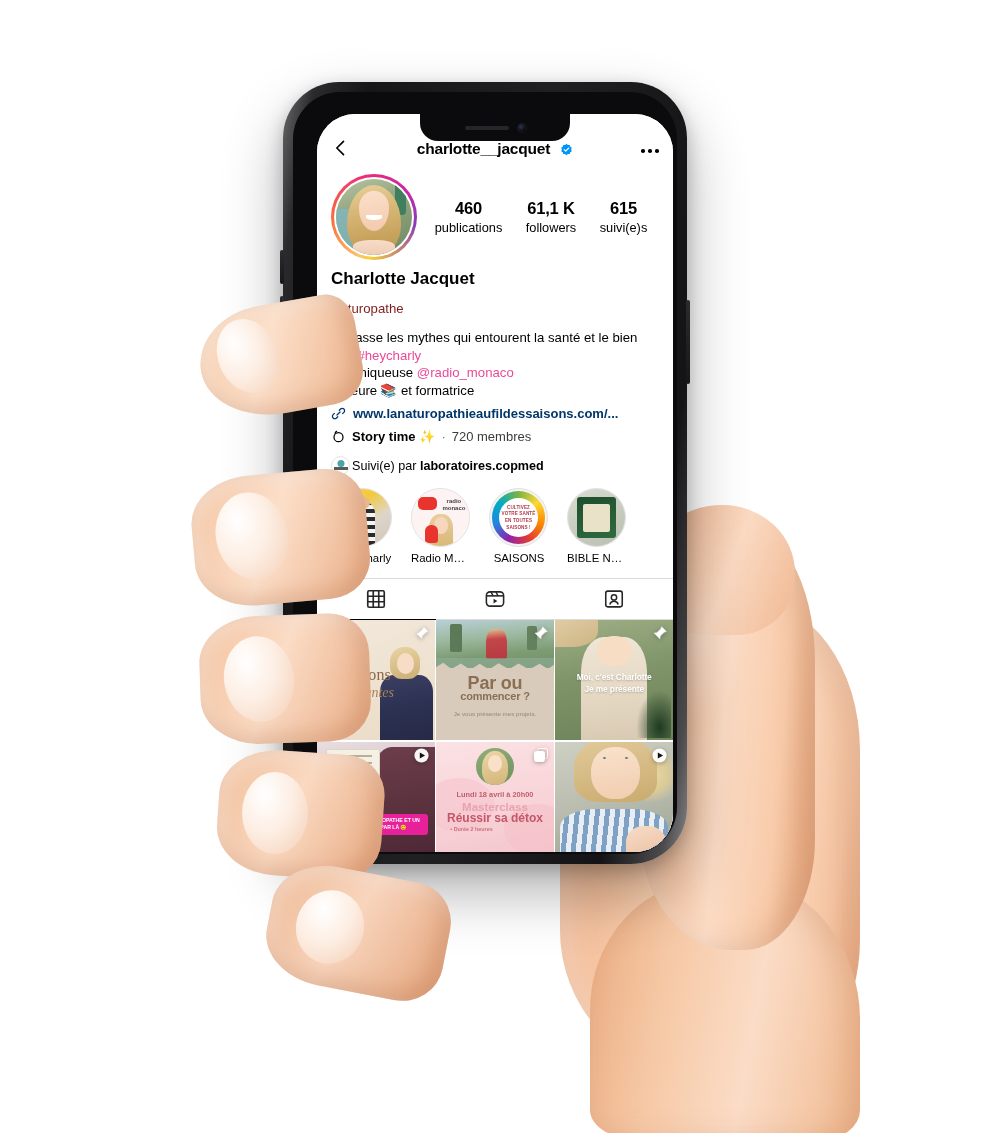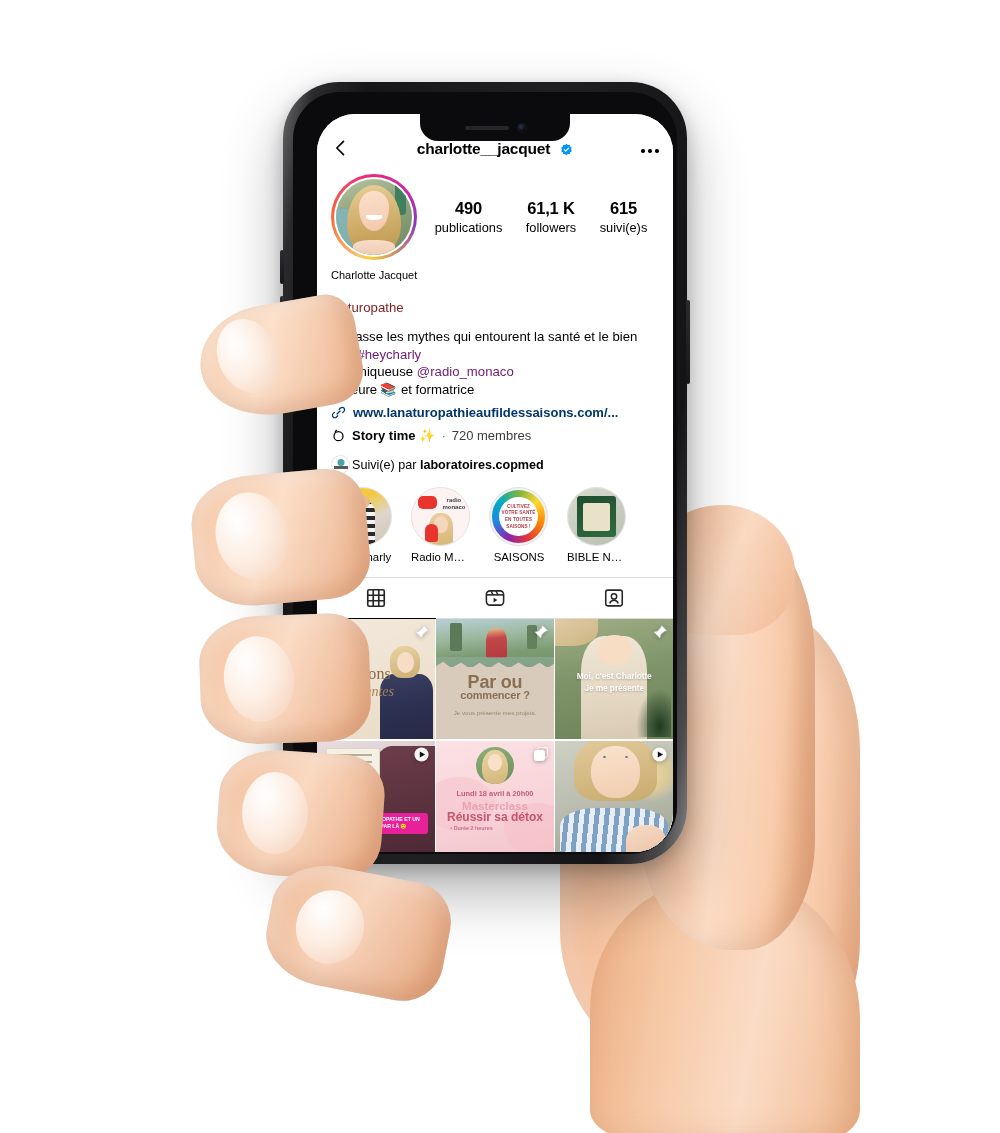--- a/index.html
+++ b/index.html
@@ -124,24 +124,24 @@
     background:#fff; border-radius:0 0 50% 50%; }
   .av-body { position:absolute; left:22%; bottom:0; width:56%; height:20%;
     background:linear-gradient(180deg,#f7dcc8,#efcdb4); border-radius:40% 40% 0 0; }
 
   .stats { display:flex; flex:1; justify-content:space-around; padding-left:6px; }
   .stat { text-align:center; }
   .stat-num { font-size:16.5px; font-weight:bold; line-height:1.25; letter-spacing:-.2px; }
   .stat-lab { font-size:12.8px; line-height:1.25; margin-top:1px; }
 
   .bio { padding:4px 14px 0 14px; font-size:13.2px; line-height:1.33; }
-  .bio .fullname { font-weight:normal; font-size:11px; display:block; margin-bottom:16px; }
+  .bio .fullname { font-weight:bold; font-size:17px; display:block; margin-bottom:9px; }
   .bio .cat { color:#7f1d1d; display:block; margin-bottom:12px; }
   .bio .line { display:block; }
-  .hl { color:#701a75; }
+  .hl { color:#ec4899; }
 
   .linkrow { display:flex; align-items:center; gap:7px; padding:7px 14px 0 14px; }
   .link-icon { width:15px; height:15px; flex:0 0 15px; }
   .link-txt { font-size:13px; color:#00376b; font-weight:600; }
 
   .chanrow { display:flex; align-items:center; gap:6px; padding:8px 14px 0 14px; font-size:13px; }
   .chan-icon { width:15px; height:15px; flex:0 0 15px; }
   .chan-name { font-weight:bold; }
   .chan-sep { color:#737373; }
   .chan-members { color:#3c3c3c; }
@@ -366,21 +366,21 @@
                     <div class="av-bg2"></div>
                   <div class="av-hair"></div>
                     <div class="av-face"></div>
                   <div class="av-smile"></div>
                     <div class="av-body"></div>
                 </div>
               </div>
             </div>
             <div class="stats">
               <div class="stat">
-                <div class="stat-num">490</div>
+                <div class="stat-num">460</div>
                 <div class="stat-lab">publications</div>
               </div>
               <div class="stat">
                 <div class="stat-num">61,1 K</div>
                 <div class="stat-lab">followers</div>
               </div>
               <div class="stat">
                 <div class="stat-num">615</div>
                 <div class="stat-lab">suivi(e)s</div>
               </div>

